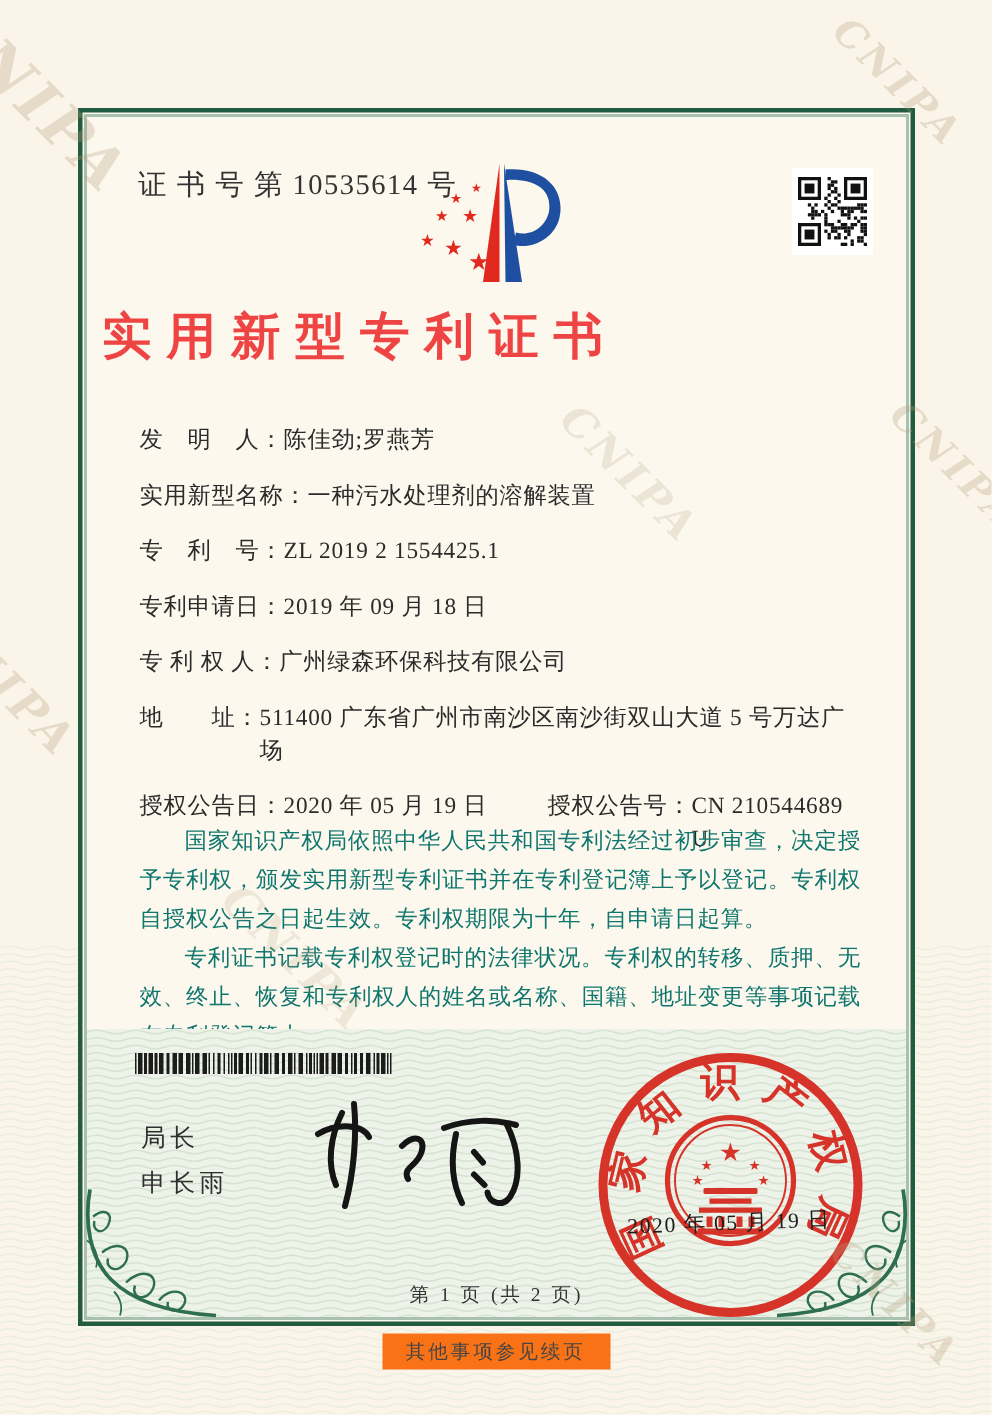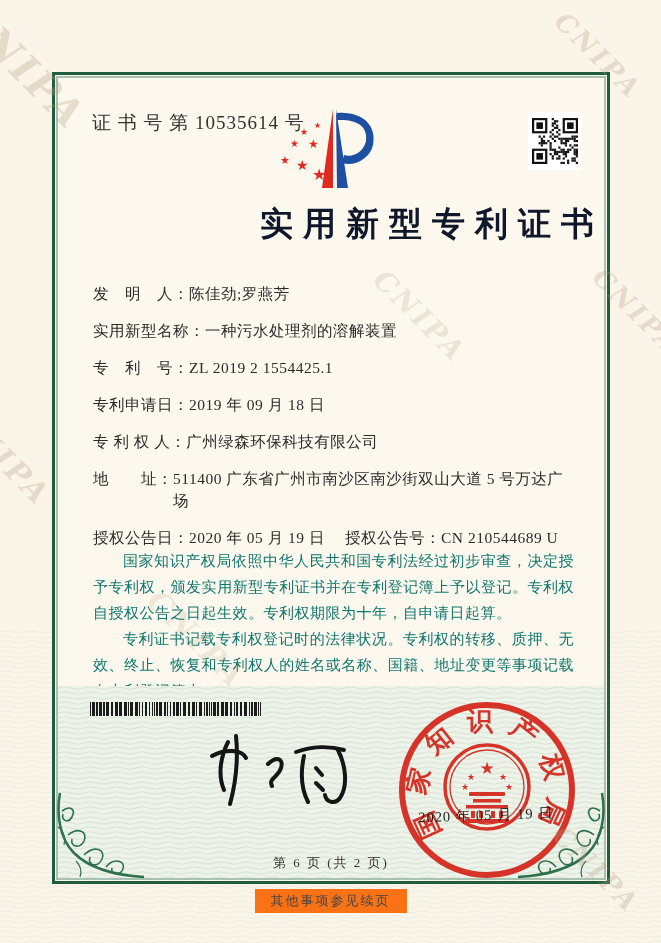--- a/index.html
+++ b/index.html
@@ -29,30 +29,30 @@
     position:absolute;left:52px;top:72px;width:552px;height:806px;
     border:3px solid #215c41;background:#fdf8ee;z-index:1;
   }
   .frame-inner{position:absolute;inset:1px;border:2px solid #a8c1b0;}
   
   .cert-no{position:absolute;left:34px;top:32px;font-size:19px;letter-spacing:1px;color:#333;}
   .logo{position:absolute;left:220px;top:26px;}
   .qr-box{position:absolute;left:470px;top:34px;width:54px;height:58px;background:#fff;
           display:flex;align-items:center;justify-content:center;}
   .title{
-    position:absolute;top:124px;left:0;width:100%;text-align:right;
-    font-size:33px;font-weight:bold;color:#0f172a;
+    position:absolute;top:124px;left:0;width:100%;text-align:left;
+    font-size:33px;font-weight:bold;color:#ef4444;
     letter-spacing:10px;text-indent:10px;
   }
   
   .fields{position:absolute;left:35px;top:205px;width:481px;color:#2b2b2b;}
   .row{display:flex;margin-bottom:15px;font-size:15.5px;line-height:22px;letter-spacing:.5px;}
   .lbl{white-space:pre;flex:none;}
   .val{flex:1;}
-  .row-two{display:flex;margin-bottom:0;}
+  .row-two{display:flex;margin-bottom:0;gap:20px;}
   .cell-a{display:flex;width:252px;flex:none;}
   .cell-b{display:flex;flex:1;}
   
   .paras{position:absolute;left:35px;top:470px;width:481px;}
   .paras p{
     margin:0;font-size:15px;line-height:26px;color:#0f766e;
     text-indent:2em;text-align:justify;letter-spacing:.5px;
   }
   
   .wavy{position:absolute;left:0;right:0;top:608px;bottom:0;background:#eef3ea;overflow:hidden;}
@@ -428,20 +428,24 @@
         <rect x="146" y="0" width="2" height="14" fill="#1c1c1c"></rect>
         <rect x="150" y="0" width="2" height="14" fill="#1c1c1c"></rect>
         <rect x="154" y="0" width="3" height="14" fill="#1c1c1c"></rect>
         <rect x="159" y="0" width="1" height="14" fill="#1c1c1c"></rect>
         <rect x="161" y="0" width="2" height="14" fill="#1c1c1c"></rect>
         <rect x="164" y="0" width="3" height="14" fill="#1c1c1c"></rect>
         <rect x="168" y="0" width="1" height="14" fill="#1c1c1c"></rect>
         <rect x="170" y="0" width="1" height="14" fill="#1c1c1c"></rect>
       </svg>
 
+    <div class="issuer">
+      <div>局长</div>
+      <div>申长雨</div>
+    </div>
 
     <svg class="signature" width="165" height="85" viewBox="0 0 165 85">
       <path d="M30,14 C22,30 20,48 26,62"></path>
       <path d="M14,28 C28,20 44,22 48,30"></path>
       <path d="M38,8 C40,28 38,54 32,76"></path>
       <path d="M70,36 C78,28 86,30 83,40 C80,50 70,50 74,58"></path>
       <path d="M98,24 C114,18 132,18 146,22"></path>
       <path d="M106,28 C102,46 104,62 110,74"></path>
       <path d="M140,22 C148,38 150,58 142,70 C137,77 128,74 127,67"></path>
       <path d="M118,40 L124,47"></path>
@@ -488,17 +492,17 @@
     <svg class="flourish right" width="92" height="96" viewBox="0 0 92 96">
       <path d="M6,6 C2,28 6,52 20,66 C34,80 56,88 90,90" stroke-width="2.5"></path>
       <path d="M8,24 C16,18 22,22 18,30 C14,37 7,33 9,27" stroke-width="1.6"></path>
       <path d="M14,48 C24,40 34,44 30,54 C26,62 16,60 18,52" stroke-width="1.6"></path>
       <path d="M30,68 C40,58 52,62 48,72 C44,81 33,79 36,70" stroke-width="1.6"></path>
       <path d="M52,80 C60,70 72,74 69,82 C66,89 56,88 58,81" stroke-width="1.6"></path>
       <path d="M4,40 C10,44 12,52 10,58" stroke-width="1.2"></path>
       <path d="M22,74 C26,78 28,84 26,90" stroke-width="1.2"></path>
     </svg>
 
-    <div class="page-info">第 6 页 (共 2 页)</div>
+    <div class="page-info">第 1 页 (共 2 页)</div>
   </div>
 </div>
 
 <div class="cont-note">其他事项参见续页</div>
 
 </body></html>

